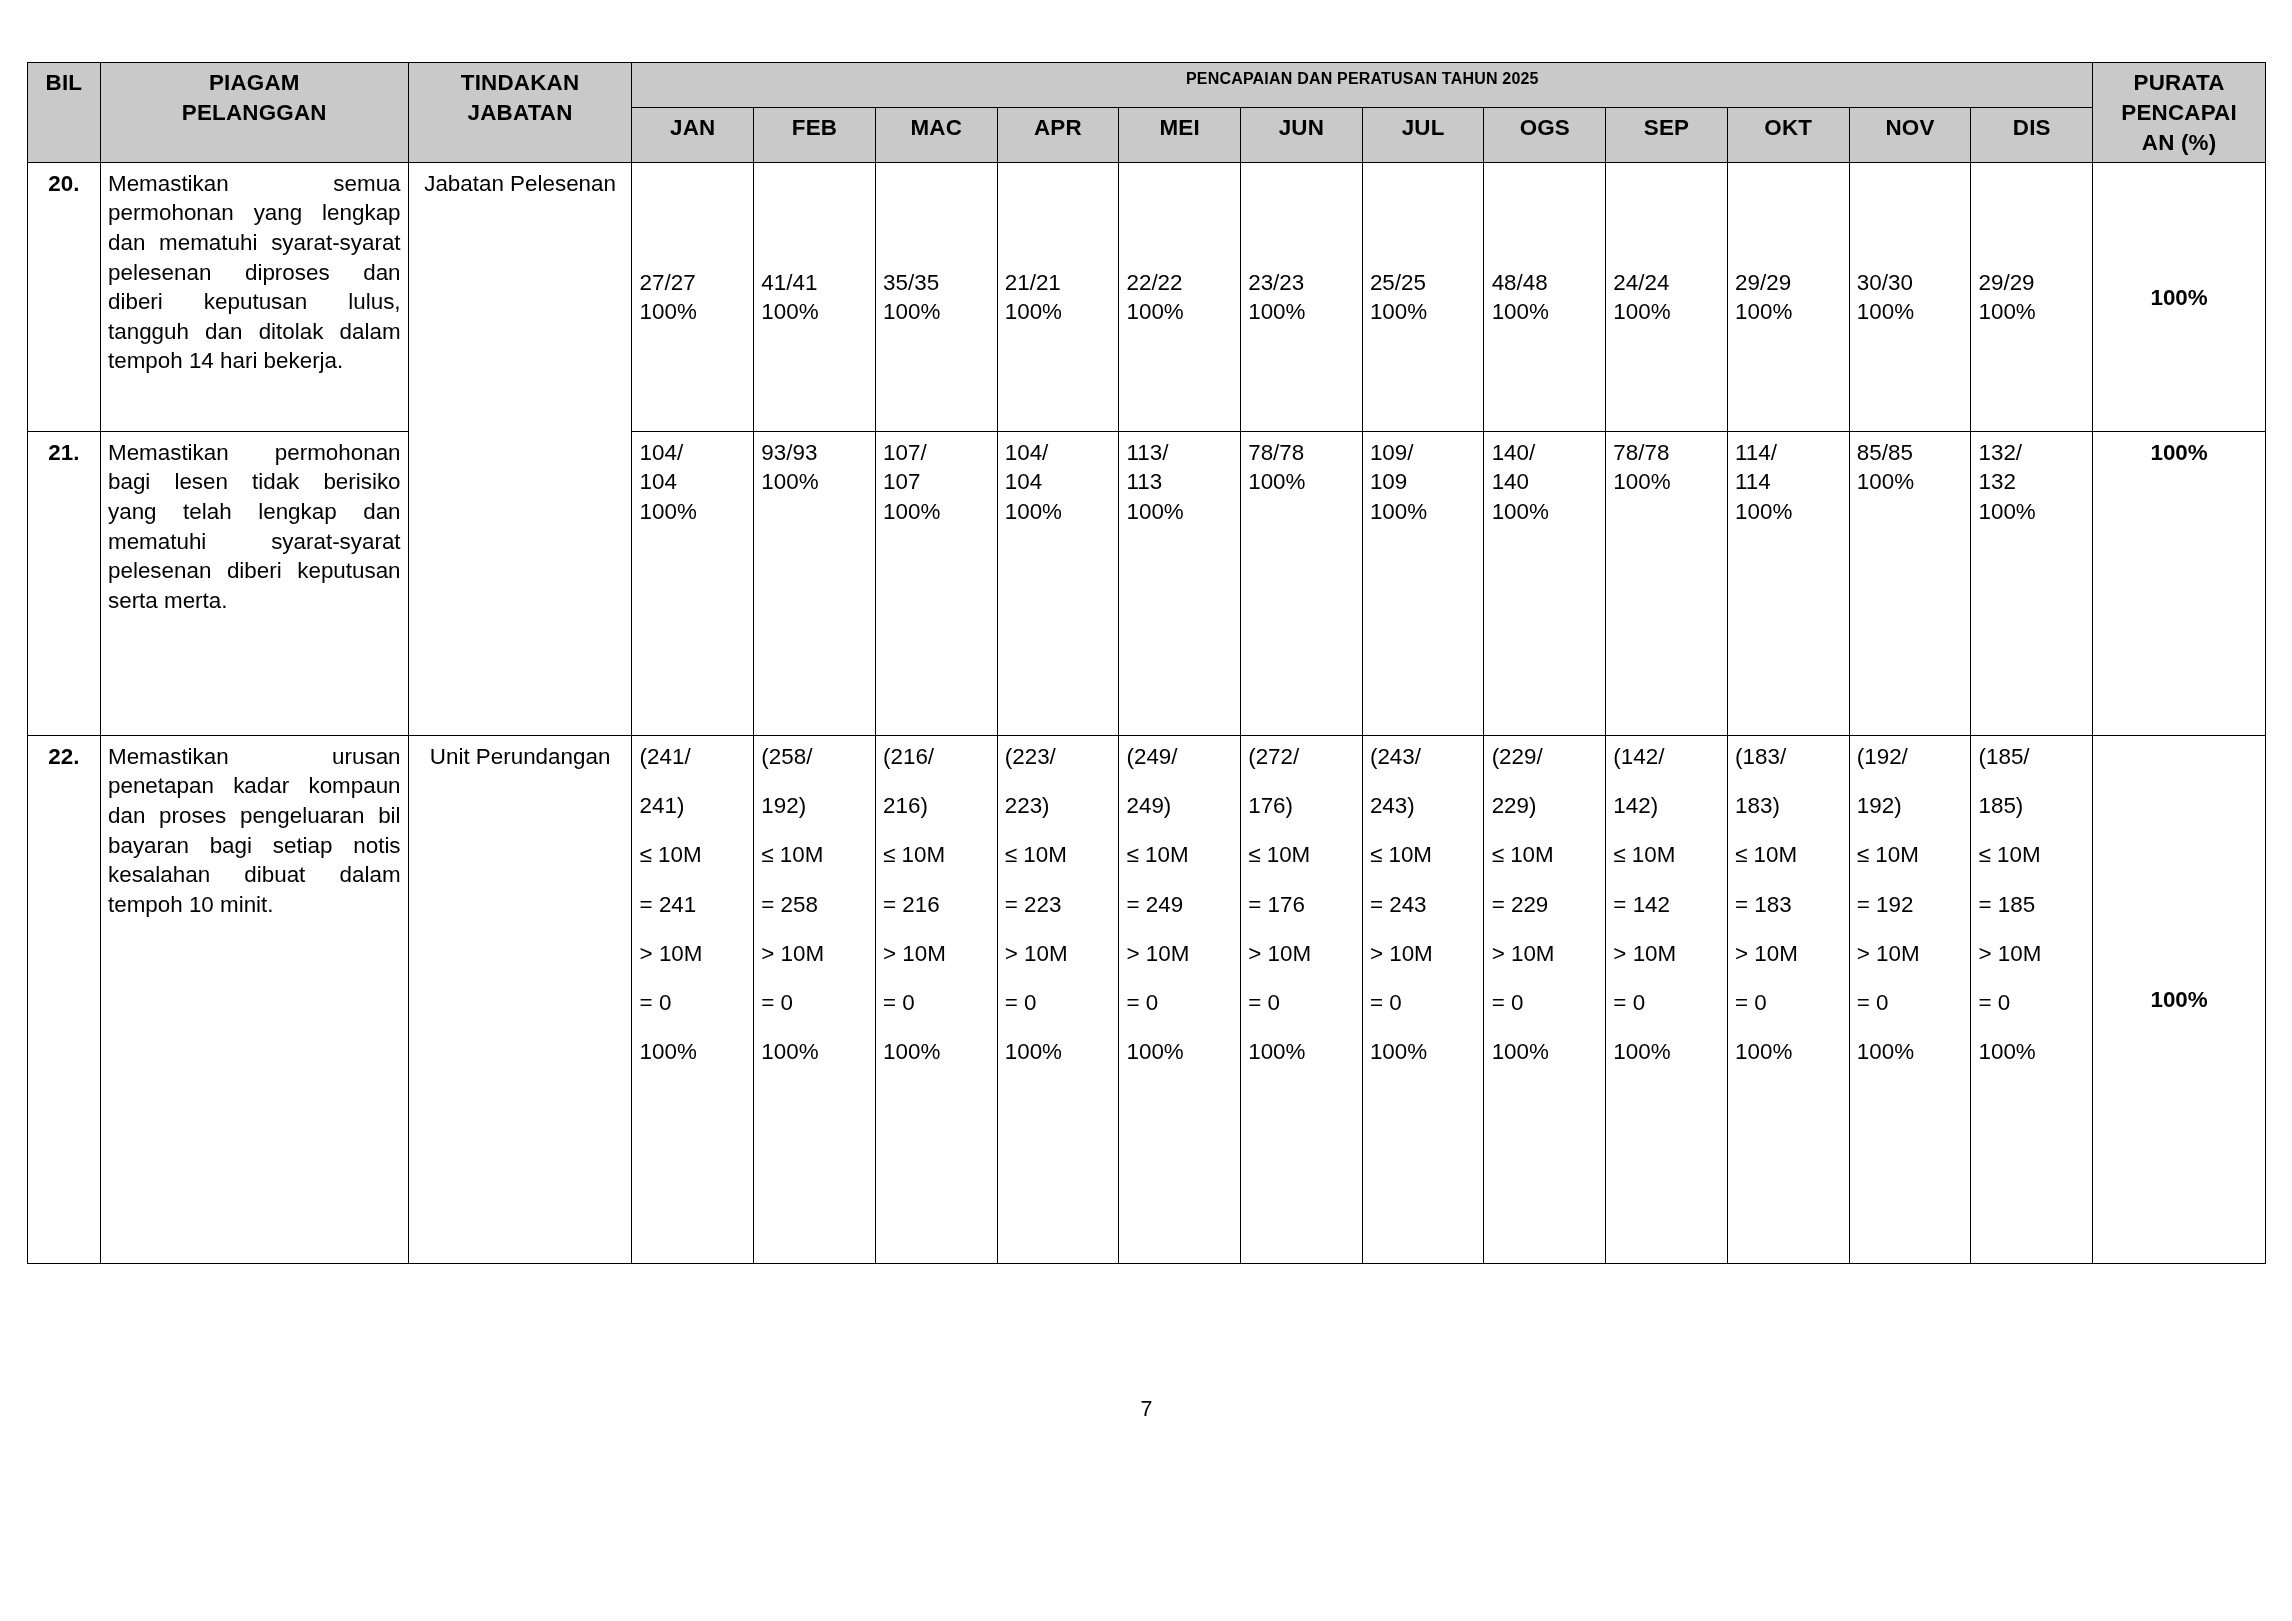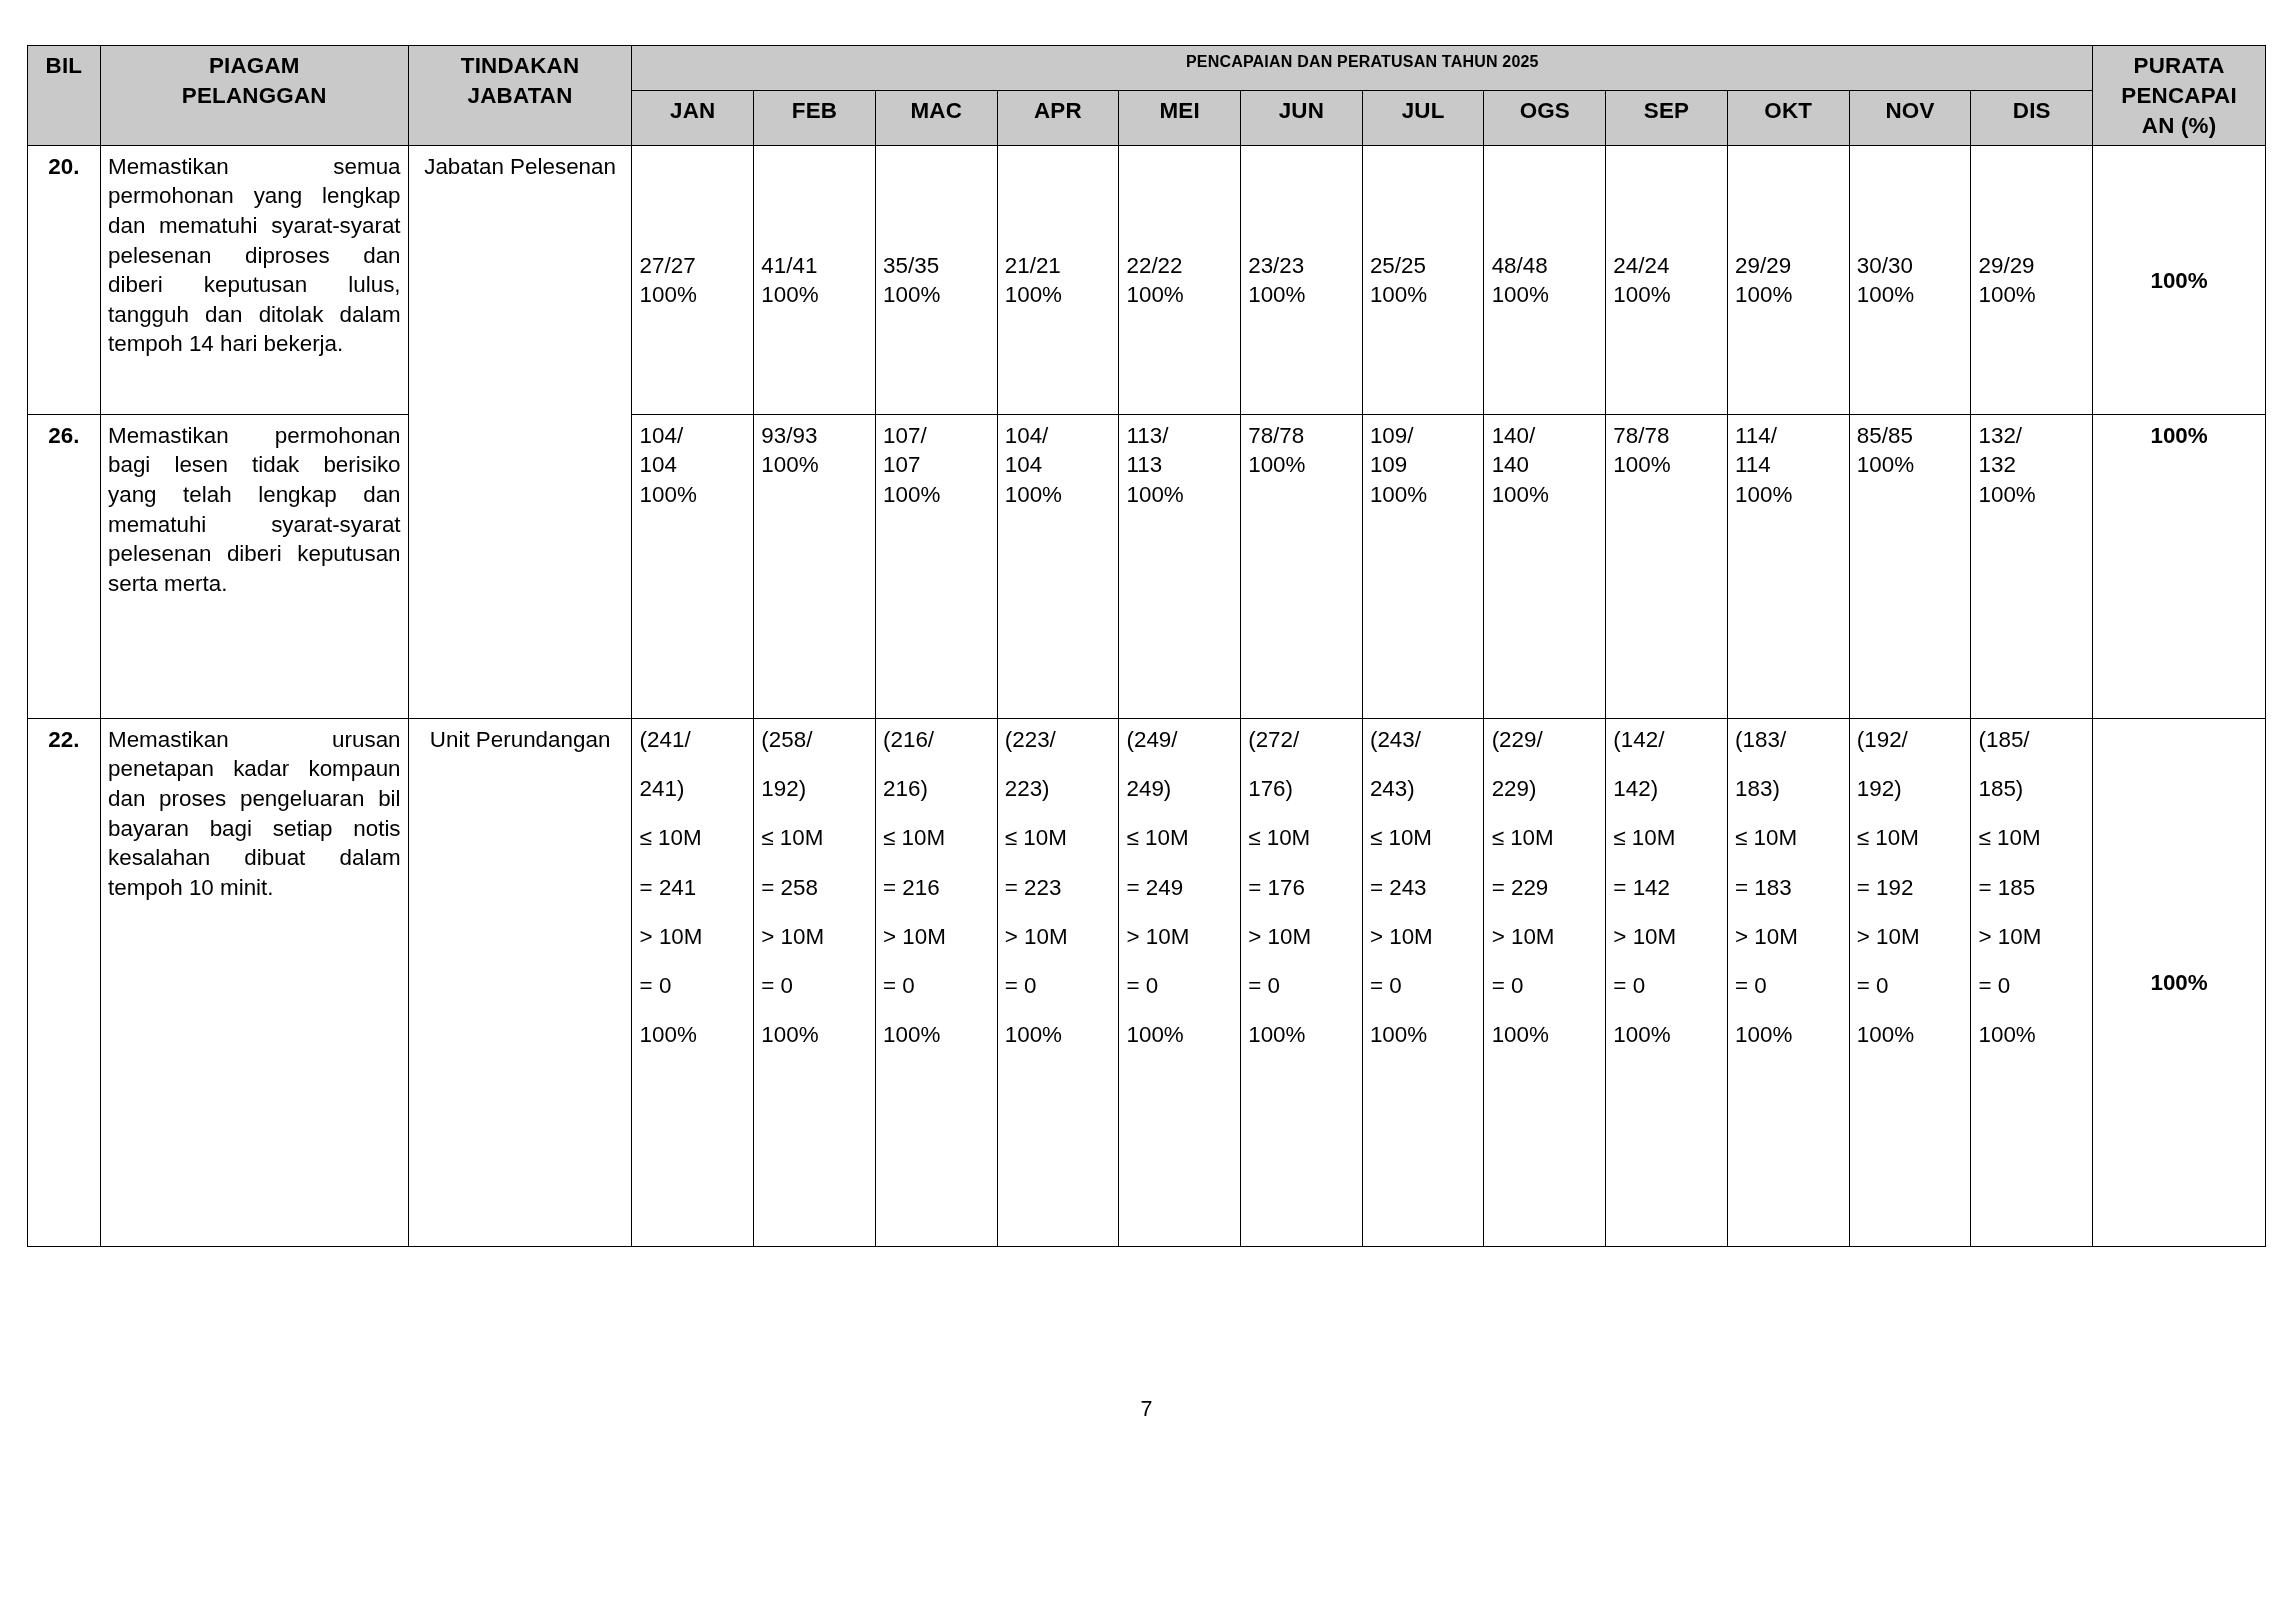--- a/index.html
+++ b/index.html
@@ -12,21 +12,21 @@
     height: 1621px;
     font-family: "Liberation Sans", sans-serif;
     color: #000000;
     -webkit-font-smoothing: antialiased;
   }
   .page {
     position: relative;
     width: 2293px;
     height: 1621px;
     box-sizing: border-box;
-    padding: 45px 27px 0 27px;
+    padding: 62px 27px 0 27px;
   }
   table.charter {
     border-collapse: collapse;
     table-layout: fixed;
     width: 2239px;
     margin: 0 auto;
   }
   table.charter td, table.charter th {
     border: 1.8px solid #000000;
     vertical-align: top;
@@ -208,21 +208,21 @@
             <span class="ln">100%</span>
           </td>
         <td class="month">
             <span class="ln">29/29</span>
             <span class="ln">100%</span>
           </td>
         <td class="purata">100%</td>
       </tr>
 
       <tr class="row21" style="height:304px">
-        <td class="bil">26.</td>
+        <td class="bil">21.</td>
         <td class="piagam">Memastikan permohonan bagi lesen tidak berisiko yang telah lengkap dan mematuhi syarat-syarat pelesenan diberi keputusan serta merta.</td>
         <td class="month">
             <span class="ln">104/</span>
             <span class="ln">104</span>
             <span class="ln">100%</span>
           </td>
         <td class="month">
             <span class="ln">93/93</span>
             <span class="ln">100%</span>
           </td>

